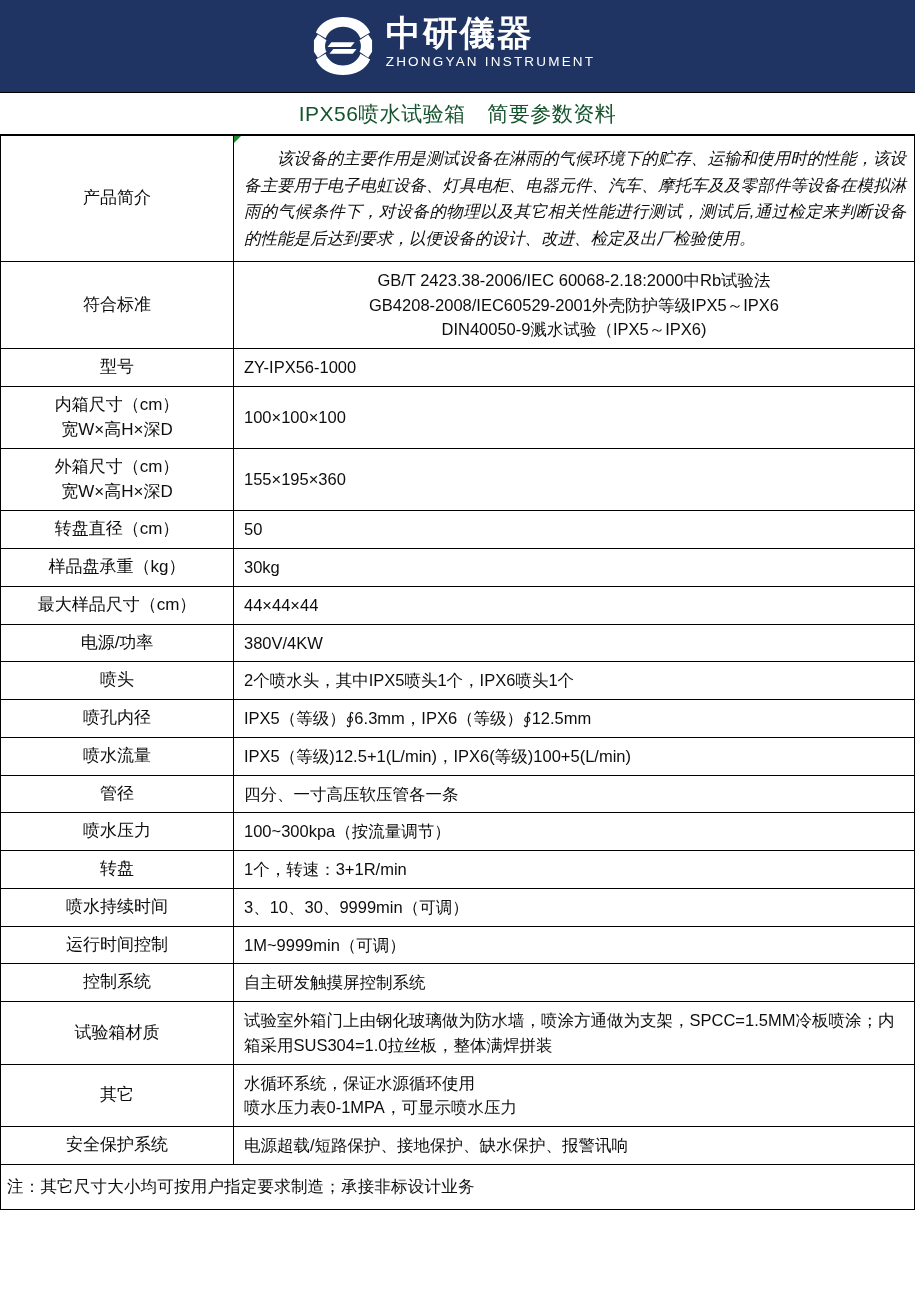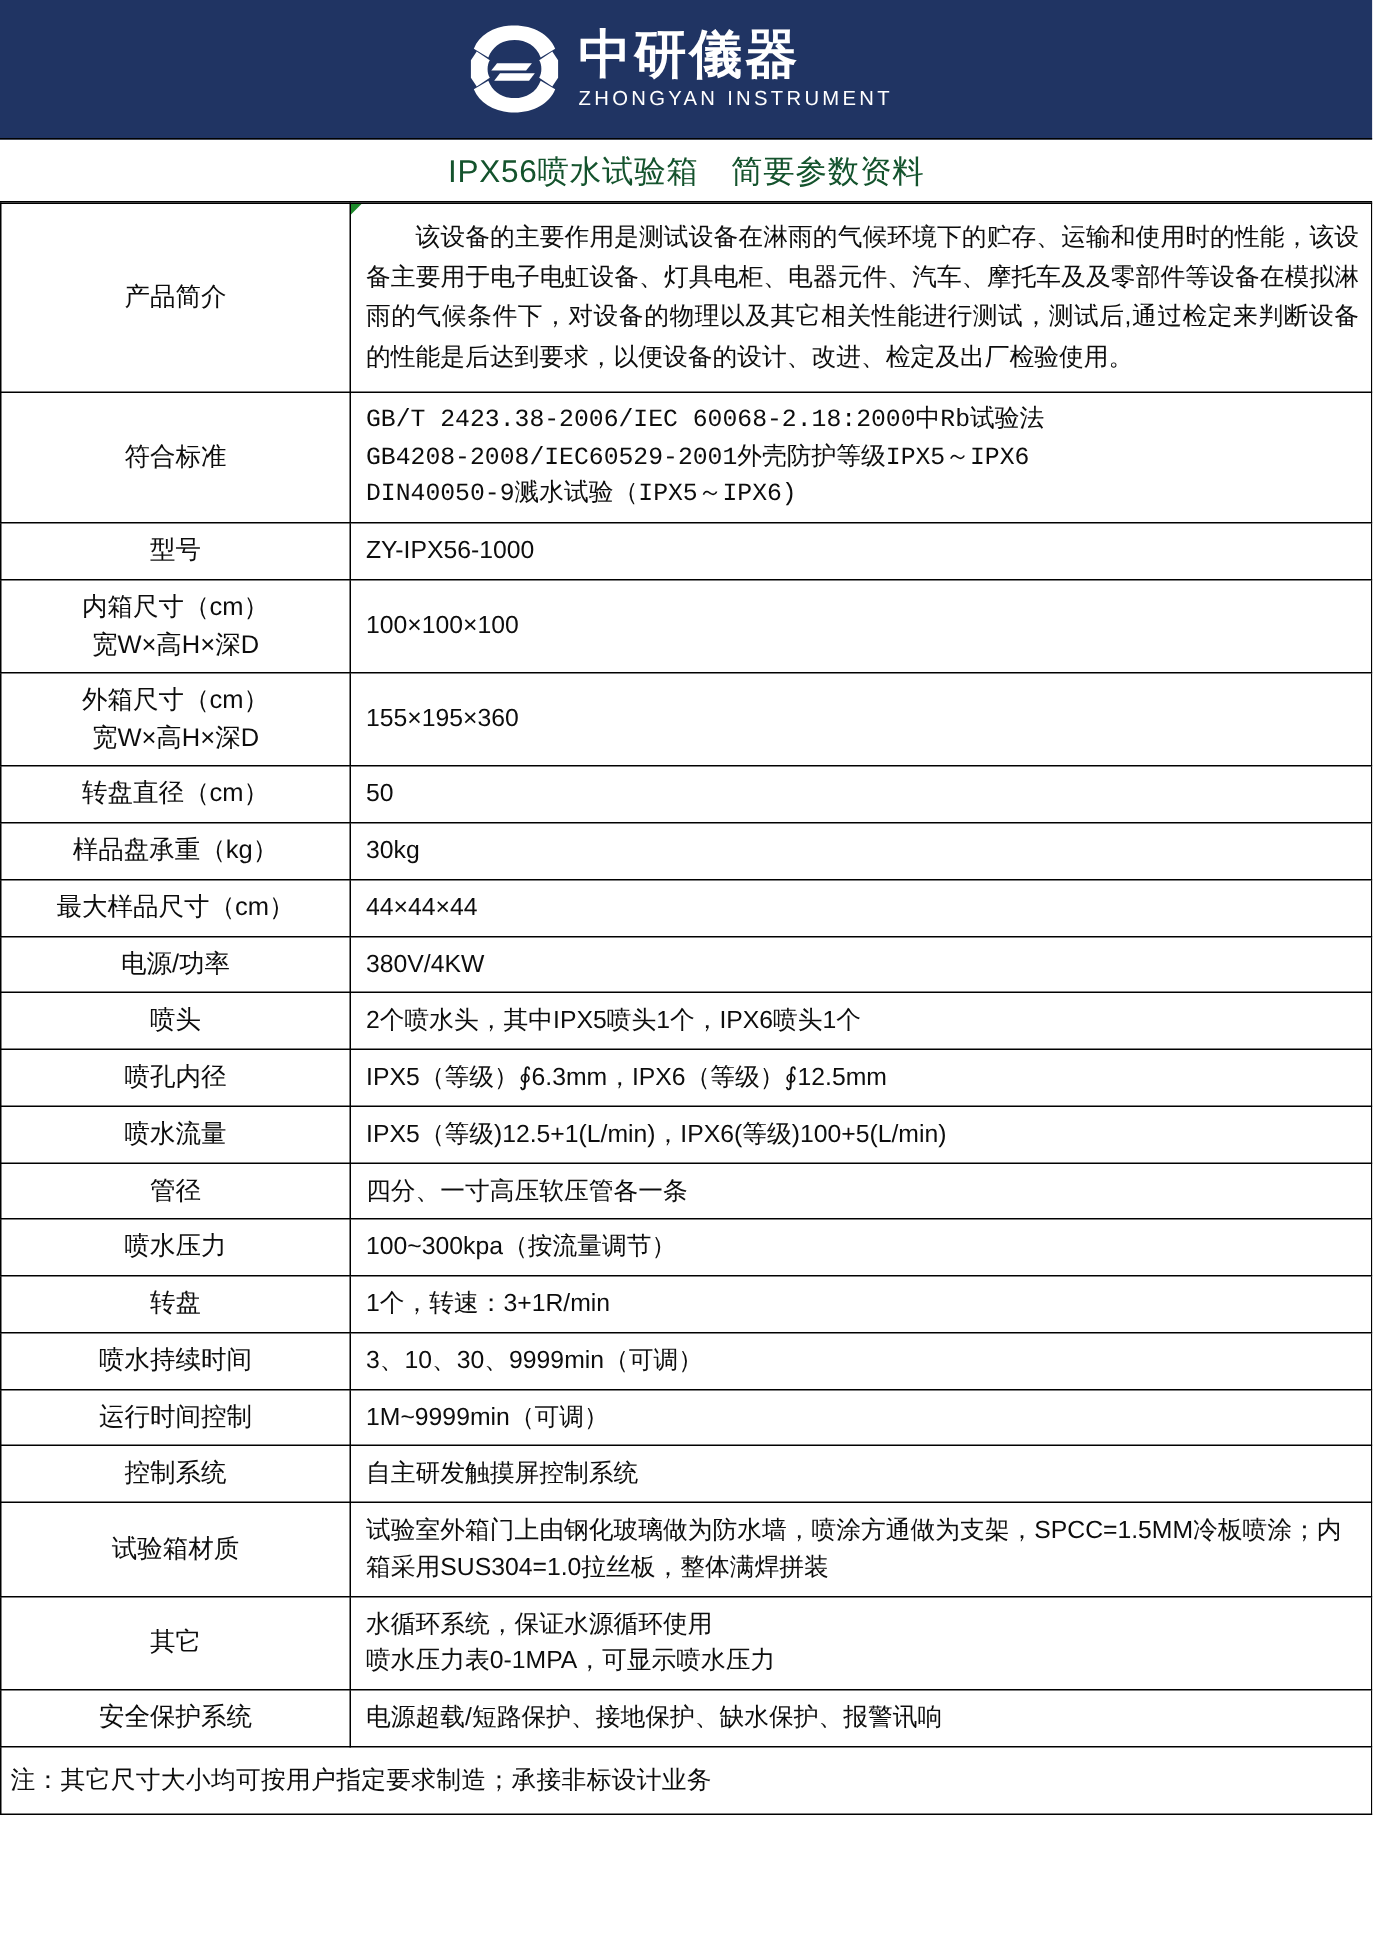--- a/index.html
+++ b/index.html
@@ -25,21 +25,21 @@
     height: 93px;
     background: #203463;
     display: flex;
     align-items: center;
     justify-content: center;
     box-sizing: border-box;
     border-bottom: 1px solid #000;
   }
   .logo-wrap {
     display: flex;
-    align-items: center;
+    align-items: flex-start;
     gap: 12px;
     transform: translateX(-4px);
   }
   .logo-mark {
     width: 62px;
     height: 62px;
     flex: 0 0 62px;
   }
   .logo-text-block {
     display: flex;
@@ -101,23 +101,22 @@
     padding: 6px 4px;
     line-height: 1.45;
   }
   .spec-table td.value {
     text-align: left;
     font-size: 16.5px;
     padding: 6px 10px;
     line-height: 1.5;
   }
   .spec-table td.value.left {
-    text-align: left;
+    text-align: center;
     padding-left: 10px;
-    font-family: Liberation Mono, monospace;
   }
   .spec-table td.value.para {
     text-align: justify;
     text-align-last: left;
     line-height: 1.62;
     padding: 9px 8px 9px 10px;
     font-size: 16.5px;
     position: relative;
   }
   .spec-table td.value.para .indent {
@@ -132,21 +131,21 @@
   
   .green-tick {
     position: absolute;
     top: 0;
     left: 0;
     width: 0;
     height: 0;
     border-top: 7px solid #1d8a2b;
     border-right: 7px solid transparent;
   }
-  .cell-inner { position: relative; display:block; }
+  .cell-inner { position: relative; display:block;font-style:italic; }
   .multi-line { white-space: pre-line; margin-top: 23px; }
 </style>
 </head>
 <body>
 
 <div class="page">
 
   <div class="banner">
     <div class="logo-wrap">
       <span class="logo-mark">

